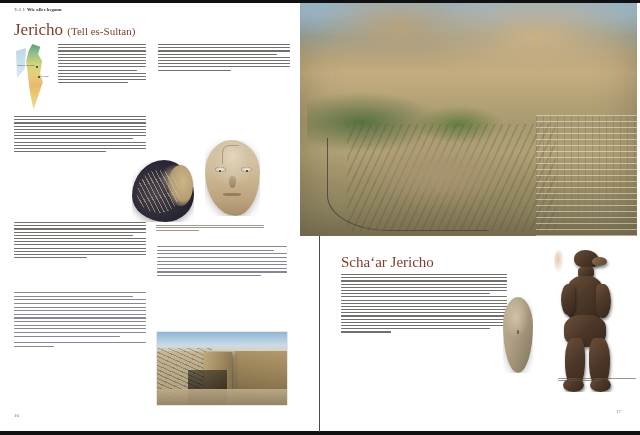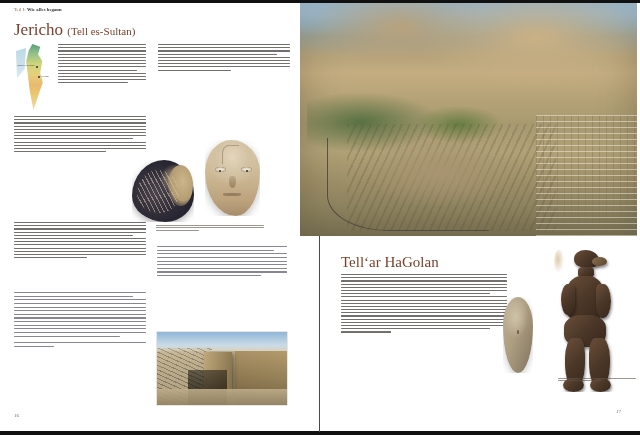--- a/index.html
+++ b/index.html
@@ -449,21 +449,21 @@
 
   <div class="photo" id="trench">
     <div class="sky"></div>
     <div class="wall-l"></div>
     <div class="wall-r"></div>
     <div class="pillar"></div>
     <div class="shadow"></div>
     <div class="ground"></div>
   </div>
 
-  <div id="golan-title" class="chapter-title">Tell‘ar HaGolan</div>
+  <div id="golan-title" class="chapter-title">Scha‘ar Jericho</div>
 
   <div class="col" id="col-golan" style="left:341px; top:274px; width:166px;">
       <div class="line"></div>
       <div class="line"></div>
       <div class="line"></div>
       <div class="line"></div>
       <div class="line"></div>
       <div class="line"></div>
       <div class="line short-90"></div>
       <div class="line"></div>

